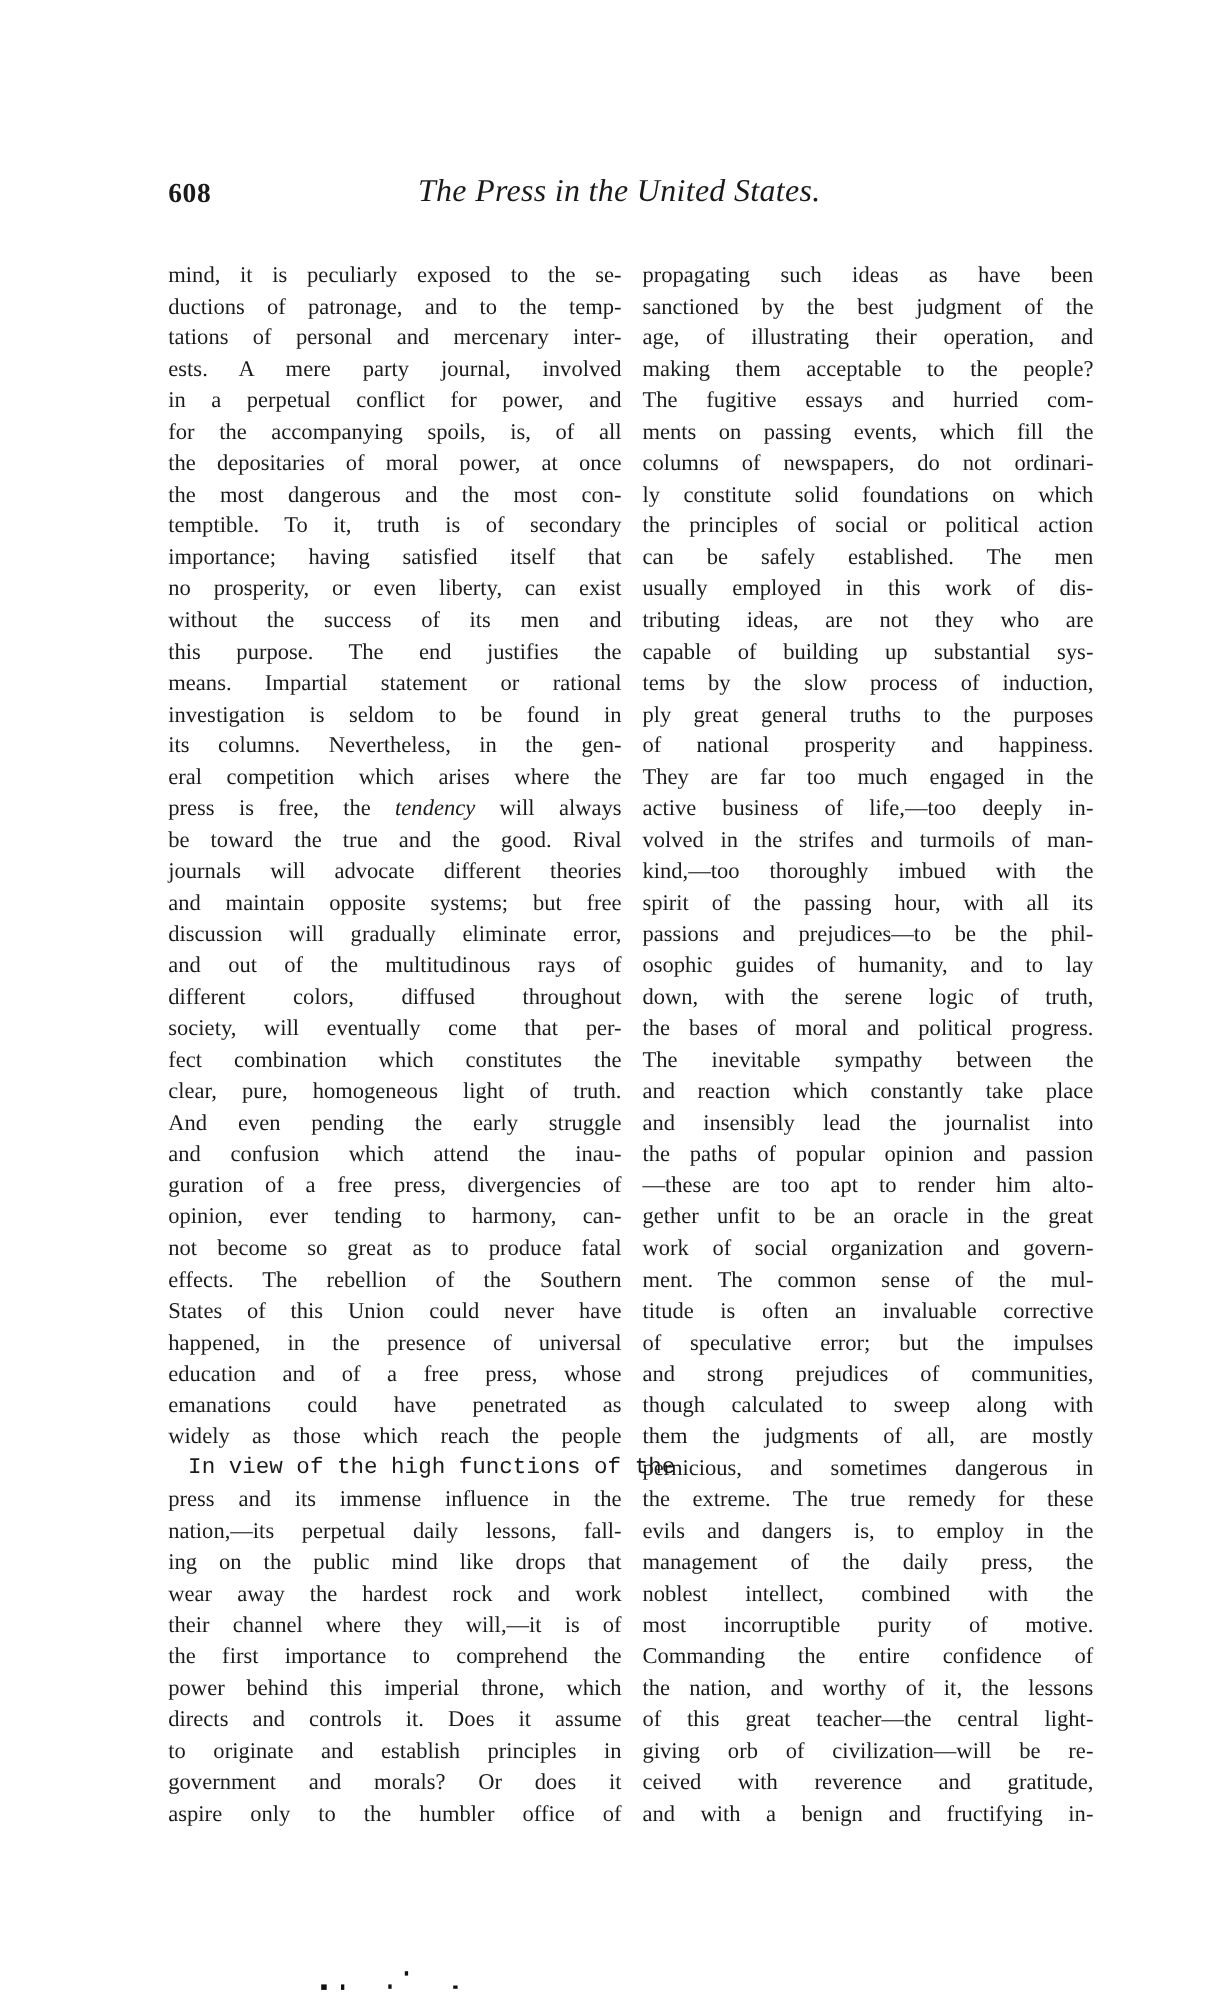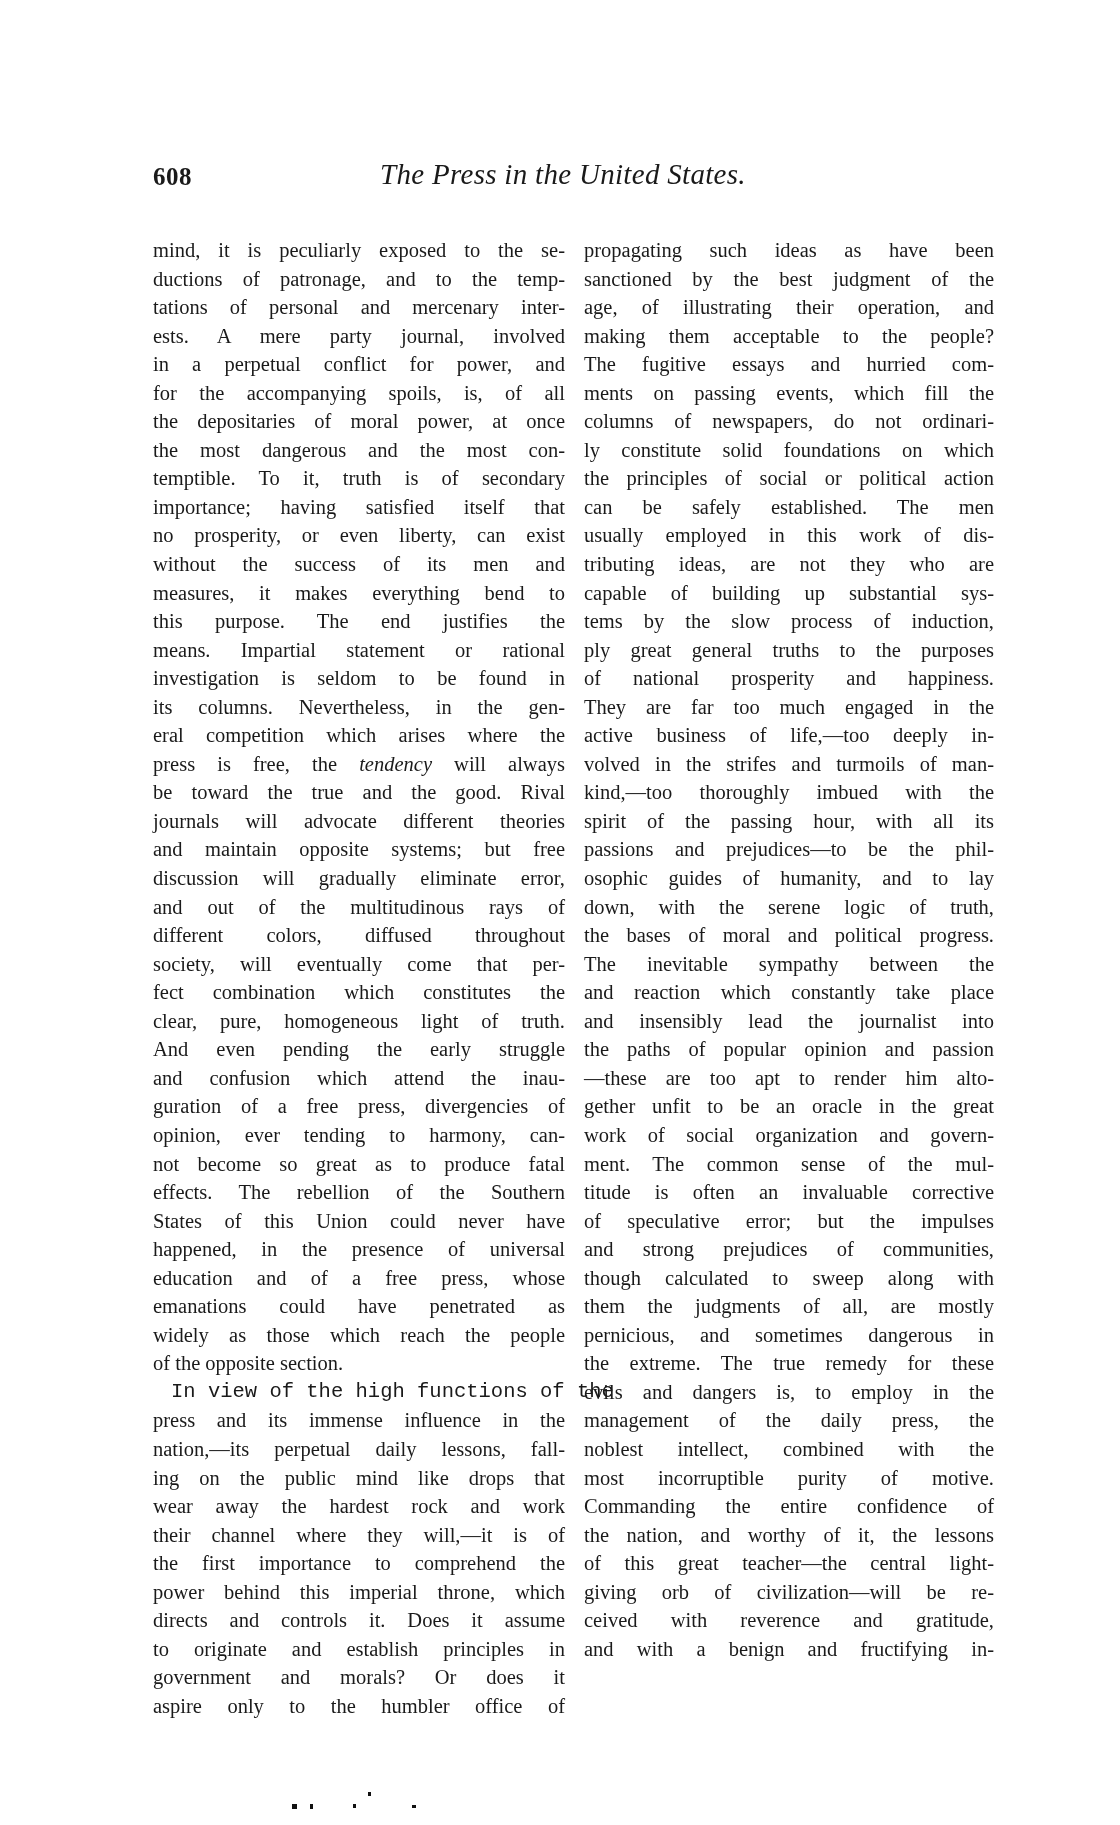--- a/index.html
+++ b/index.html
@@ -31,21 +31,20 @@
       <span class="line">tations of personal and mercenary inter-</span>
       <span class="line">ests.  A mere party journal, involved</span>
       <span class="line">in a perpetual conflict for power, and</span>
       <span class="line">for the accompanying spoils, is, of all</span>
       <span class="line">the depositaries of moral power, at once</span>
       <span class="line">the most dangerous and the most con-</span>
       <span class="line">temptible.  To it, truth is of secondary</span>
       <span class="line">importance; having satisfied itself that</span>
       <span class="line">no prosperity, or even liberty, can exist</span>
       <span class="line">without the success of its men and</span>
-      <span class="line">measures, it makes everything bend to</span>
       <span class="line">this purpose.  The end justifies the</span>
       <span class="line">means.  Impartial statement or rational</span>
       <span class="line">investigation is seldom to be found in</span>
       <span class="line">its columns.  Nevertheless, in the gen-</span>
       <span class="line">eral competition which arises where the</span>
       <span class="line">press is free, the <em>tendency</em> will always</span>
       <span class="line">be toward the true and the good.  Rival</span>
       <span class="line">journals will advocate different theories</span>
       <span class="line">and maintain opposite systems; but free</span>
       <span class="line">discussion will gradually eliminate error,</span>
@@ -58,21 +57,20 @@
       <span class="line">and confusion which attend the inau-</span>
       <span class="line">guration of a free press, divergencies of</span>
       <span class="line">opinion, ever tending to harmony, can-</span>
       <span class="line">not become so great as to produce fatal</span>
       <span class="line">effects.  The rebellion of the Southern</span>
       <span class="line">States of this Union could never have</span>
       <span class="line">happened, in the presence of universal</span>
       <span class="line">education and of a free press, whose</span>
       <span class="line">emanations could have penetrated as</span>
       <span class="line">widely as those which reach the people</span>
-      <span class="line last">of the opposite section.</span>
       <span class="line indent">In view of the high functions of the</span>
       <span class="line">press and its immense influence in the</span>
       <span class="line">nation,—its perpetual daily lessons, fall-</span>
       <span class="line">ing on the public mind like drops that</span>
       <span class="line">wear away the hardest rock and work</span>
       <span class="line">their channel where they will,—it is of</span>
       <span class="line">the first importance to comprehend the</span>
       <span class="line">power behind this imperial throne, which</span>
       <span class="line">directs and controls it.  Does it assume</span>
       <span class="line">to originate and establish principles in</span>

